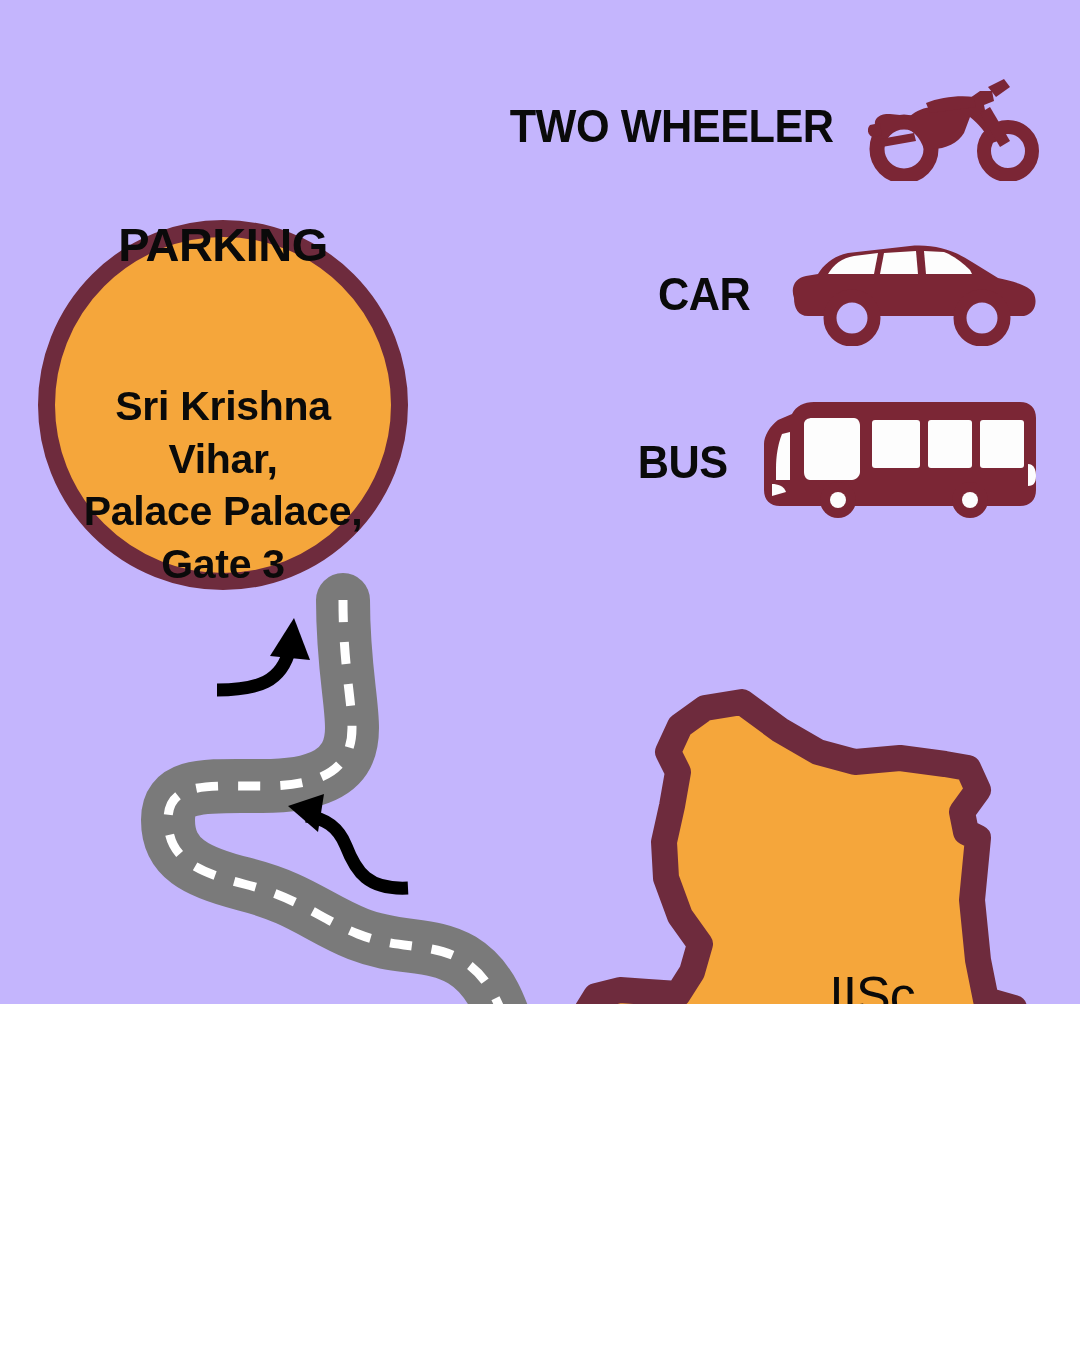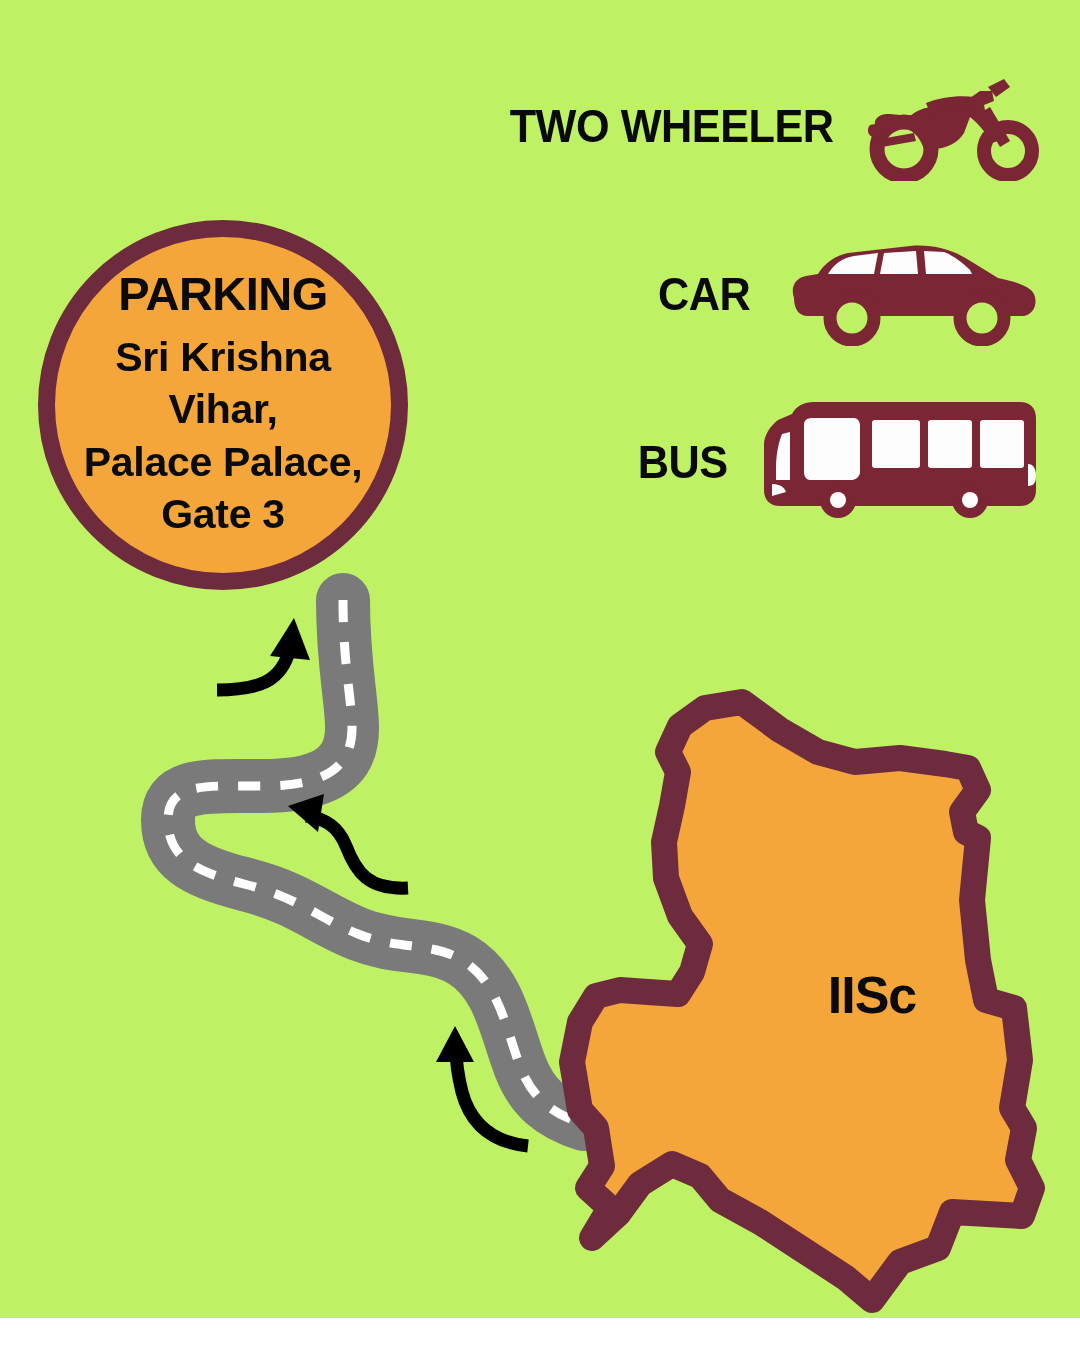--- a/index.html
+++ b/index.html
@@ -6,22 +6,22 @@
     margin: 0;
     padding: 0;
     background: #ffffff;
   }
   body {
     font-family: "Liberation Sans", sans-serif;
   }
   #canvas {
     position: relative;
     width: 1080px;
-    height: 1318px;
-    background: #bef264;
+    height: 1004px;
+    background: #c4b5fd;
     overflow: hidden;
   }
   svg.layer {
     position: absolute;
     top: 0;
     left: 0;
     width: 1080px;
     height: 1350px;
   }
 
@@ -76,21 +76,21 @@
     background: #f5a63b;
     border: 17px solid #6e2b3d;
     box-sizing: border-box;
   }
   #parking-text {
     position: absolute;
     inset: 0;
     display: flex;
     flex-direction: column;
     align-items: center;
-    justify-content: center;
+    justify-content: space-between;
     padding: 0 26px;
     box-sizing: border-box;
     text-align: center;
     color: #0a0a0a;
   }
   #parking-title {
     font-size: 47px;
     font-weight: bold;
     line-height: 1.05;
     letter-spacing: -0.5px;
@@ -107,21 +107,21 @@
   #campus-label {
     position: absolute;
     left: 722px;
     top: 968px;
     width: 300px;
     text-align: center;
     color: #0a0a0a;
     line-height: 1.04;
     pointer-events: none;
   }
-  #campus-label-line1 { font-size: 52px; font-weight: bold; letter-spacing: -1px; }
+  #campus-label-line1 { font-size: 52px; font-weight: normal; letter-spacing: -1px; }
   #campus-label-line2 { font-size: 52px; font-weight: bold; letter-spacing: -1px; }
 </style>
 </head>
 <body>
 
 <div id="canvas">
 
   <svg class="layer" viewBox="0 0 1080 1350">
 
     <path d="M 343,600

